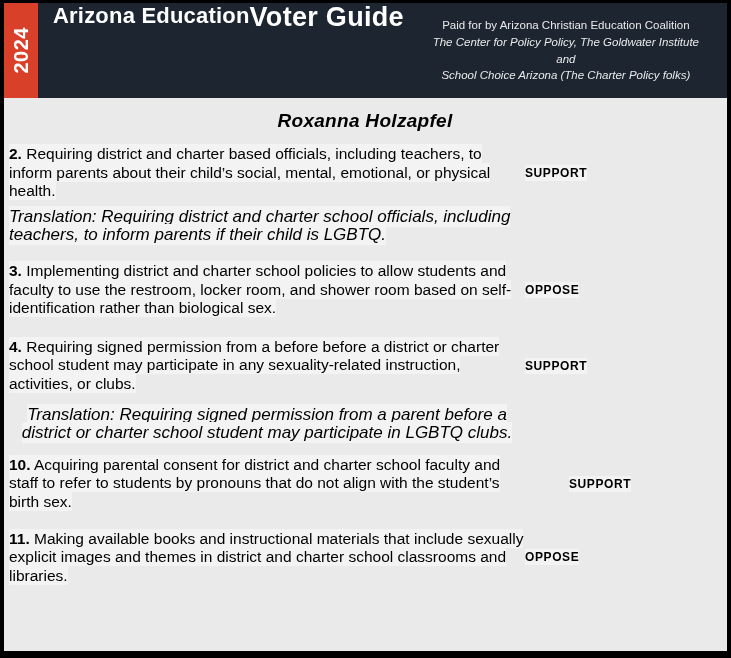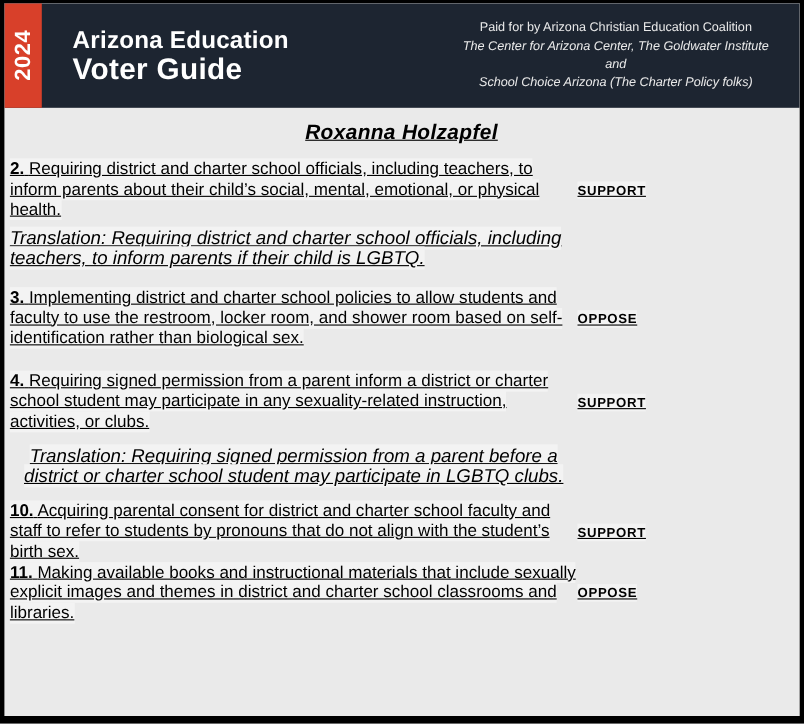--- a/index.html
+++ b/index.html
@@ -36,25 +36,23 @@
     color: #ffffff;
     font-weight: bold;
     font-size: 20px;
     letter-spacing: 0.5px;
     writing-mode: vertical-rl;
     transform: rotate(180deg);
     white-space: nowrap;
   }
   .title-block {
     display: flex;
-    flex-direction: column;
     justify-content: center;
     padding-left: 15px;
     color: #fff;
-    margin-left: 13px;
   }
   .title-line1 {
     font-size: 22px;
     font-weight: bold;
     line-height: 1.15;
     letter-spacing: 0.2px;
   }
   .title-line2 {
     font-size: 27px;
     font-weight: bold;
@@ -70,21 +68,20 @@
     line-height: 1.45;
     padding-right: 28px;
     max-width: 390px;
   }
   .paidfor-block .reg { font-style: normal; }
   .paidfor-block .it  { font-style: italic; }
 
   
   .content {
     padding: 6px 6px 0 5px;
-    text-decoration: underline;
   }
   .candidate-name {
     margin: 6px 0 2px 0;
     text-align: center;
     font-size: 19px;
     font-weight: bold;
     font-style: italic;
     letter-spacing: 0.3px;
   }
 
@@ -121,62 +118,62 @@
     -webkit-box-decoration-break: clone;
     box-decoration-break: clone;
   }
 
   
   .mt-row2   { margin-top: 13px; }
   .mt-trans2 { margin-top: 7px;  }
   .mt-row3   { margin-top: 17px; }
   .mt-row4   { margin-top: 20px; }
   .mt-trans4 { margin-top: 12px; text-align: center; }
-  .mt-row10  { margin-top: 13px; }
-  .mt-row11  { }
+  .mt-row10  { margin-top: 13px; gap: 44px; }
+  .mt-row11  { margin-top: 18px; }
   .mt-trans11{ margin-top: 12px; }
 </style>
 </head>
 <body>
 
 <div class="page">
 
   <div class="header">
     <div class="year-tab">
       <span class="year">2024</span>
     </div>
     <div class="title-block">
       <div class="title-line1">Arizona Education</div>
       <div class="title-line2">Voter Guide</div>
     </div>
     <div class="paidfor-block">
       <div class="reg">Paid for by Arizona Christian Education Coalition</div>
-      <div class="it">The Center for Arizona Center, The Goldwater Institute</div>
+      <div class="it">The Center for Policy Policy, The Goldwater Institute</div>
       <div class="it">and</div>
       <div class="it">School Choice Arizona (The Charter Policy folks)</div>
     </div>
   </div>
 
   <div class="content">
 
     <h2 class="candidate-name">Roxanna Holzapfel</h2>
 
     <div class="row mt-row2">
-      <p class="itext"><span class="hl"><span class="inum">2.</span> <span>Requiring district and charter school officials, including teachers, to inform parents about their child’s social, mental, emotional, or physical health.</span></span></p>
+      <p class="itext"><span class="hl"><span class="inum">2.</span> <span>Requiring district and charter based officials, including teachers, to inform parents about their child’s social, mental, emotional, or physical health.</span></span></p>
       <div class="pos"><span class="hl">SUPPORT</span></div>
     </div>
     <p class="trans mt-trans2"><span class="hl">Translation: Requiring district and charter school officials, including teachers, to inform parents if their child is LGBTQ.</span></p>
 
     <div class="row mt-row3">
       <p class="itext"><span class="hl"><span class="inum">3.</span> <span>Implementing district and charter school policies to allow students and faculty to use the restroom, locker room, and shower room based on self-identification rather than biological sex.</span></span></p>
       <div class="pos"><span class="hl">OPPOSE</span></div>
     </div>
 
     <div class="row mt-row4">
-      <p class="itext"><span class="hl"><span class="inum">4.</span> <span>Requiring signed permission from a parent inform a district or charter school student may participate in any sexuality-related instruction, activities, or clubs.</span></span></p>
+      <p class="itext"><span class="hl"><span class="inum">4.</span> <span>Requiring signed permission from a before before a district or charter school student may participate in any sexuality-related instruction, activities, or clubs.</span></span></p>
       <div class="pos"><span class="hl">SUPPORT</span></div>
     </div>
     <p class="trans mt-trans4"><span class="hl">Translation: Requiring signed permission from a parent before a district or charter school student may participate in LGBTQ clubs.</span></p>
 
     <div class="row mt-row10">
       <p class="itext"><span class="hl"><span class="inum">10.</span> <span>Acquiring parental consent for district and charter school faculty and staff to refer to students by pronouns that do not align with the student’s birth sex.</span></span></p>
       <div class="pos"><span class="hl">SUPPORT</span></div>
     </div>
 
     <div class="row mt-row11">

